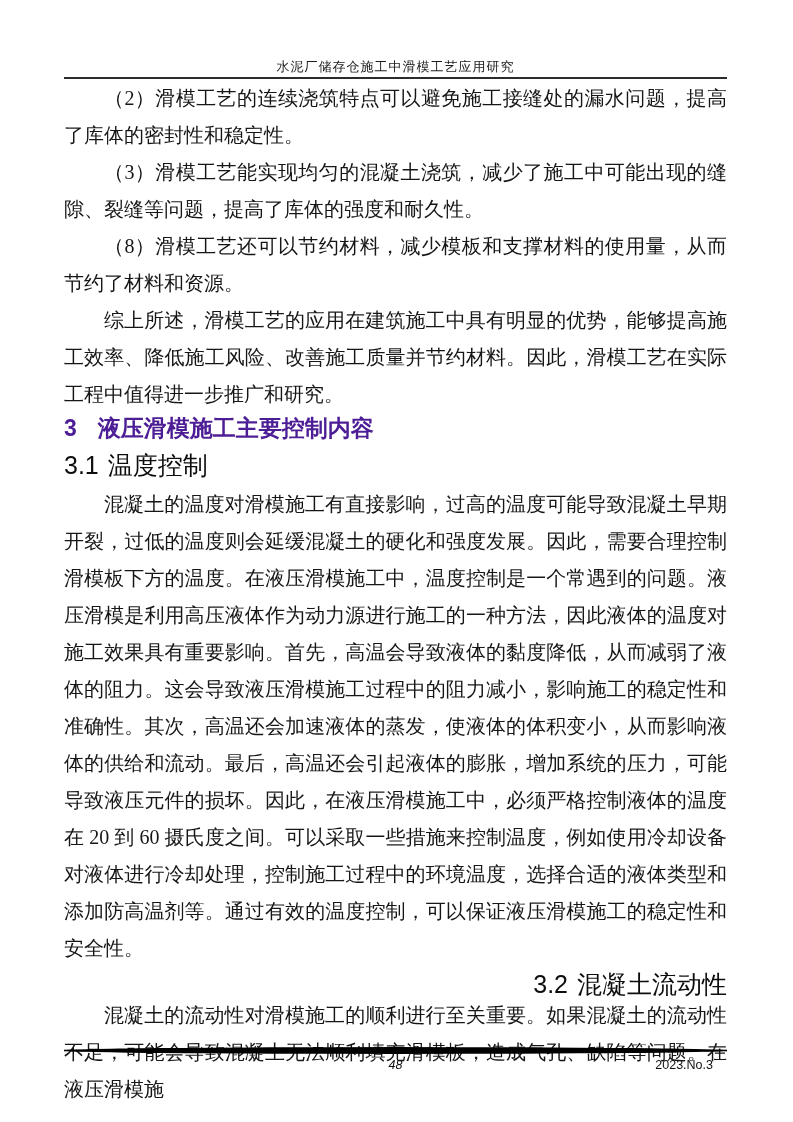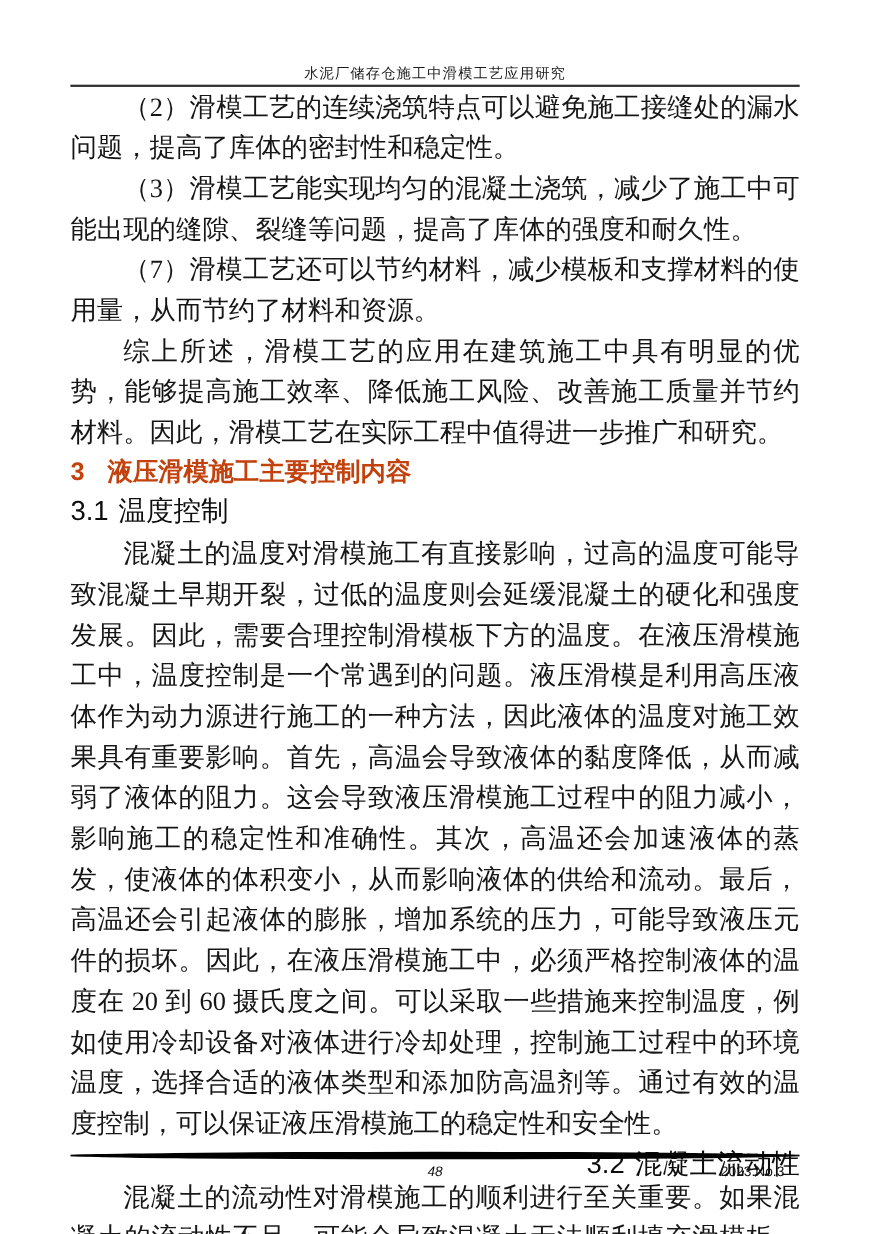--- a/index.html
+++ b/index.html
@@ -32,33 +32,33 @@
     color: #1b1b1b;
   }
   .content {
     position: absolute;
     top: 80px;
     left: 64px;
     width: 663px;
   }
   .para {
     margin: 0;
-    font-size: 24px;
+    font-size: 20px;
     line-height: 37px;
     text-align: justify;
     text-indent: 2em;
     color: #161616;
   }
   .h-section {
     margin: 0;
     font-family: "Liberation Sans", "DejaVu Sans", sans-serif;
     font-weight: bold;
     font-size: 23px;
     line-height: 30px;
-    color: #c2410c;
+    color: #4c1d95;
   }
   .h-section .h-num { margin-right: 21px; }
   .h-sub {
     margin: 9px 0 0 0;
     font-family: "Liberation Sans", "DejaVu Sans", sans-serif;
     font-weight: normal;
     font-size: 25px;
     line-height: 26px;
     color: #0d0d0d;
   }
@@ -100,21 +100,21 @@
 
 <div class="page">
 
   <div class="header">
     <div class="header-title">水泥厂储存仓施工中滑模工艺应用研究</div>
   </div>
 
   <div class="content">
     <p class="para">（2）滑模工艺的连续浇筑特点可以避免施工接缝处的漏水问题，提高了库体的密封性和稳定性。</p>
     <p class="para">（3）滑模工艺能实现均匀的混凝土浇筑，减少了施工中可能出现的缝隙、裂缝等问题，提高了库体的强度和耐久性。</p>
-    <p class="para">（7）滑模工艺还可以节约材料，减少模板和支撑材料的使用量，从而节约了材料和资源。</p>
+    <p class="para">（8）滑模工艺还可以节约材料，减少模板和支撑材料的使用量，从而节约了材料和资源。</p>
     <p class="para">综上所述，滑模工艺的应用在建筑施工中具有明显的优势，能够提高施工效率、降低施工风险、改善施工质量并节约材料。因此，滑模工艺在实际工程中值得进一步推广和研究。</p>
 
     <h2 class="h-section">
       <span class="h-num">3</span><span>液压滑模施工主要控制内容</span>
     </h2>
 
     <h3 class="h-sub">
       <span class="h-num">3.1</span><span>温度控制</span>
     </h3>
 

